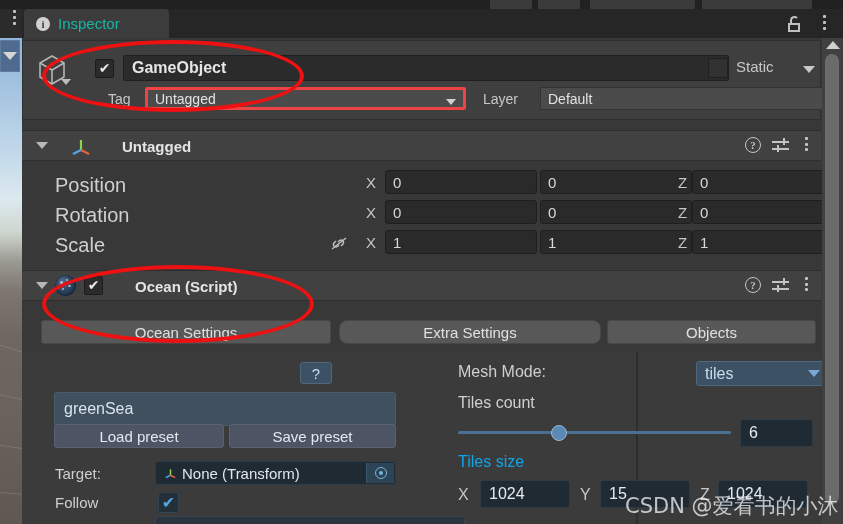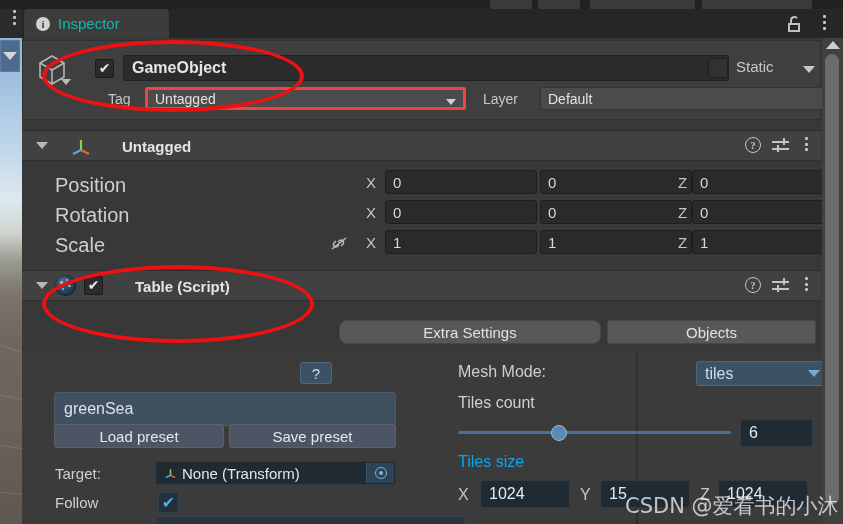--- a/index.html
+++ b/index.html
@@ -312,21 +312,21 @@
   </span>
   <span class="axis-lbl" style="left:366px;top:234px;">X</span>
   <div class="vfield" style="left:385px;top:230px;">1</div>
   <span class="axis-lbl" style="left:545px;top:234px;">Y</span>
   <div class="vfield" style="left:540px;top:230px;">1</div>
   <span class="axis-lbl" style="left:678px;top:234px;">Z</span>
   <div class="vfield" style="left:692px;top:230px;">1</div>
 
   <div class="comp-hdr" style="top:270px;">
     <span class="foldout"></span>
-    <span class="comp-title" style="left:113px;">Table (Script)</span>
+    <span class="comp-title" style="left:113px;">Ocean (Script)</span>
     <span class="hdr-icons">
       <span class="q-icon">?</span>
       <span class="pre-icon">
           <i class="a"></i>
           <i class="b"></i>
           <u class="a"></u>
           <u class="b"></u>
         </span>
       <span class="k-icon">
           <i></i>
@@ -339,20 +339,21 @@
     <span class="sp" style="left:5px;top:6px;width:3px;height:3px;"></span>
     <span class="sp" style="left:11px;top:4px;width:2px;height:2px;"></span>
     <span class="sp" style="left:13px;top:10px;width:3px;height:2px;"></span>
     <span class="sp" style="left:7px;top:13px;width:2px;height:2px;"></span>
   </div>
   <div class="ocean-check">
     <span>✔</span>
   </div>
 
   <div class="tabs-strip">
+    <div class="tbtn" style="left:19px;width:290px;">Ocean Settings</div>
     <div class="tbtn" style="left:317px;width:262px;border-radius:8px;">Extra Settings</div>
     <div class="tbtn" style="left:585px;width:209px;">Objects</div>
   </div>
 
   <div class="settings"></div>
   <div class="divider-v"></div>
 
   <div class="q-btn">?</div>
 
   <div class="dd-dark">

